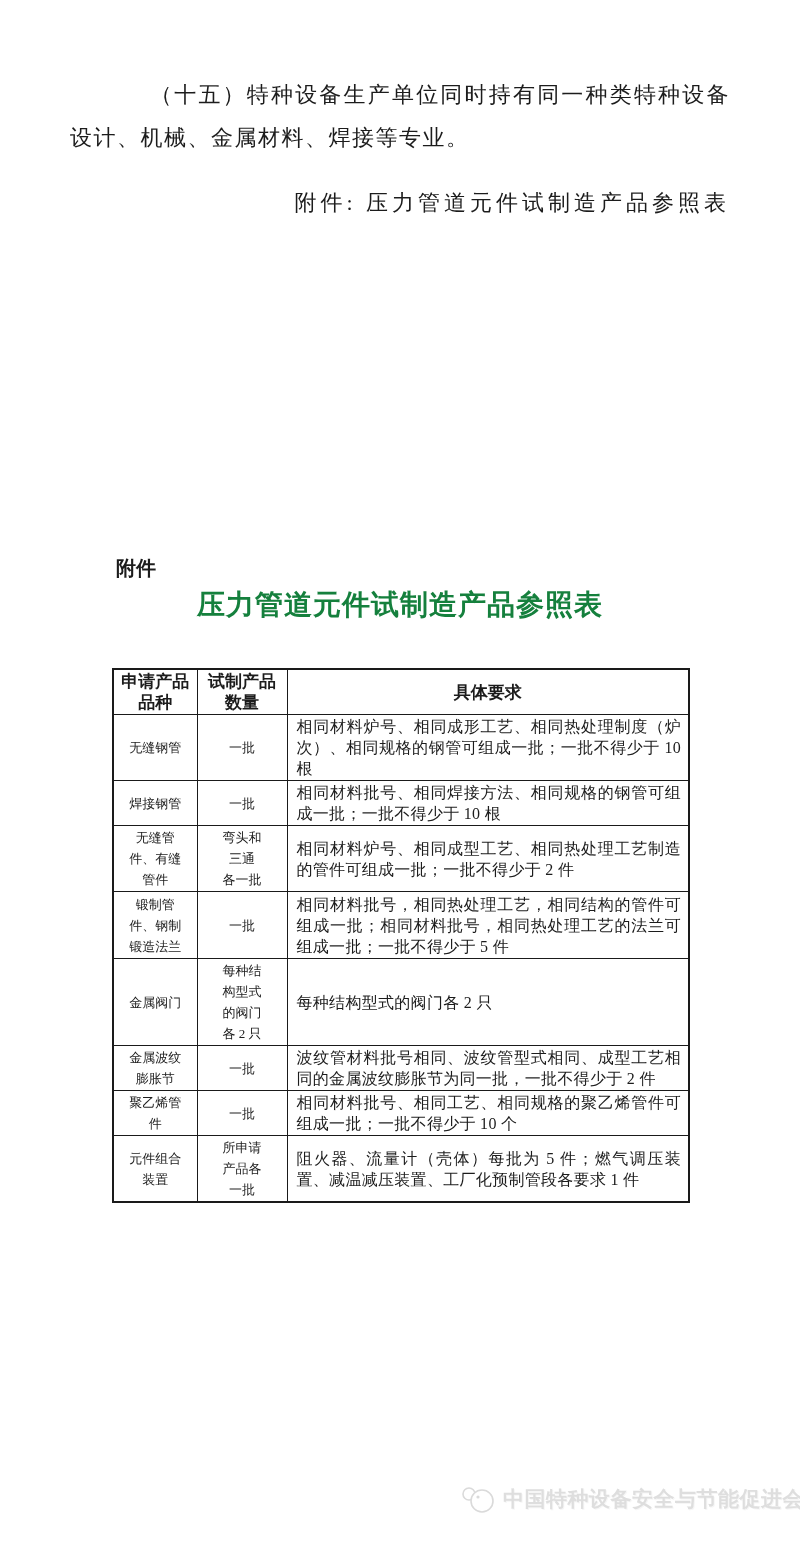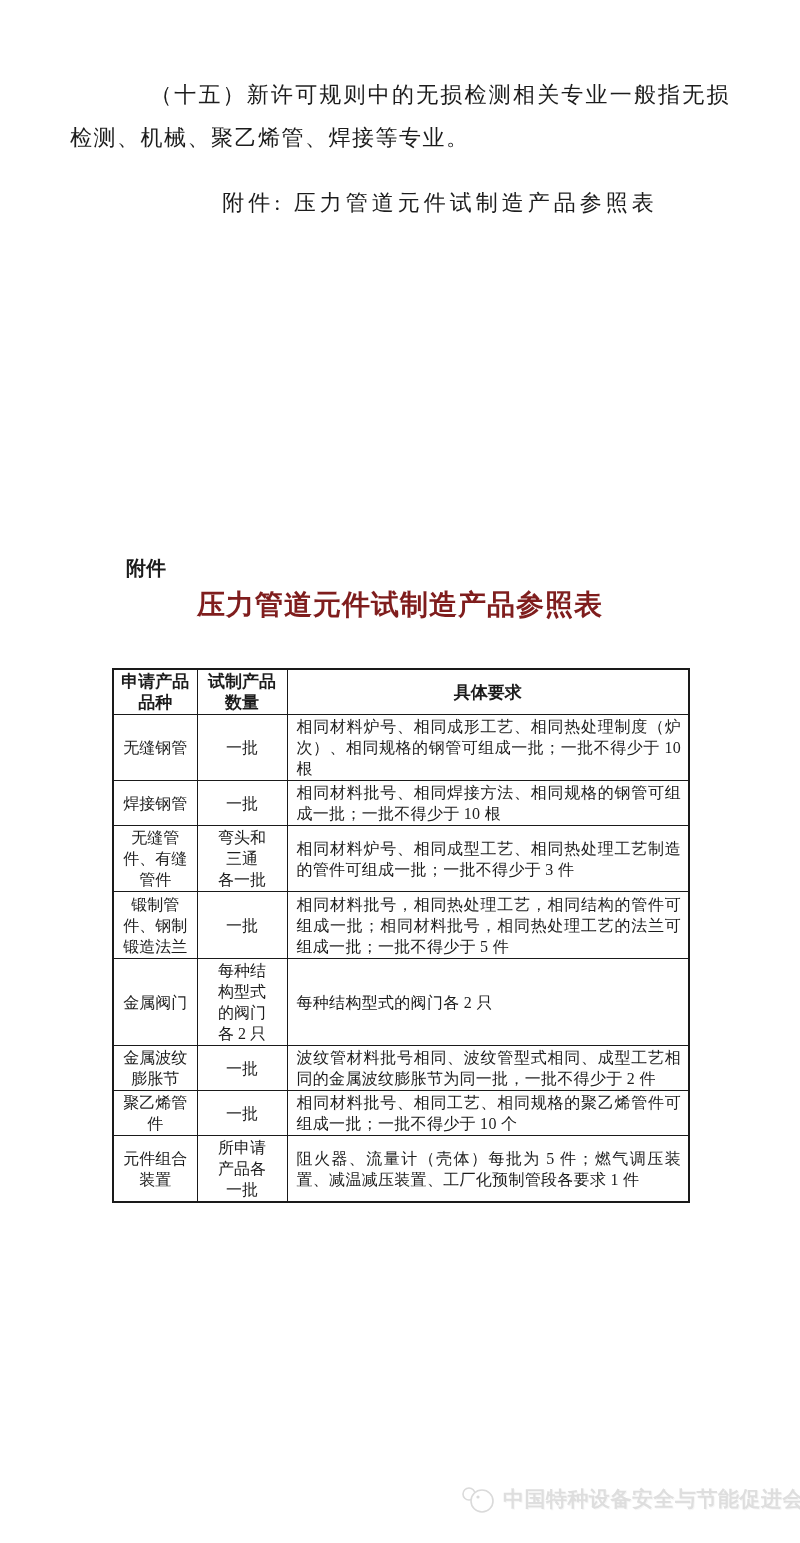--- a/index.html
+++ b/index.html
@@ -25,44 +25,44 @@
     text-align: justify;
     color: #1c1c1c;
   }
   .body-text p {
     margin: 0;
     text-indent: 80px;
   }
   .attachment-reference {
     margin-top: 23px !important;
     letter-spacing: 4px;
-    text-align: center;
+    text-align: right;
   }
 
   
   .attachment-label {
     position: absolute;
     top: 555px;
-    left: 126px;
+    left: 116px;
     font-family: "Liberation Sans", "DejaVu Sans", sans-serif;
     font-weight: bold;
     font-size: 20px;
     color: #1c1c1c;
   }
   .table-title {
     position: absolute;
     top: 586px;
     left: 0;
     width: 800px;
     margin: 0;
     text-align: center;
     font-size: 28px;
     font-weight: bold;
     letter-spacing: 1px;
-    color: #7f1d1d;
+    color: #15803d;
   }
 
   
   .product-table {
     position: absolute;
     top: 668px;
     left: 112px;
     width: 576px;
     border-collapse: collapse;
     table-layout: fixed;
@@ -79,21 +79,21 @@
   .product-table { border: 2px solid #1a1a1a; }
   .product-table th {
     font-family: "Liberation Sans", "DejaVu Sans", sans-serif;
     font-weight: bold;
     font-size: 17px;
     line-height: 21px;
     text-align: center;
     height: 43px;
   }
   .product-table td {
-    font-size: 16px;
+    font-size: 13px;
     line-height: 21px;
   }
   td.cell-center {
     text-align: center;
     white-space: pre-line;
   }
   td.cell-req {
     text-align: justify;
     padding-left: 9px;
     padding-right: 7px;
@@ -127,21 +127,21 @@
     white-space: nowrap;
   }
   .logo-icon svg { display: block; }
 </style>
 </head>
 <body>
 
 <div class="page">
 
   <div class="body-text">
-    <p>（十五）新许可规则中的无损检测相关专业一般指无损检测、机械、聚乙烯管、焊接等专业。</p>
+    <p>（十五）特种设备生产单位同时持有同一种类特种设备设计、机械、金属材料、焊接等专业。</p>
     <p class="attachment-reference">附件: 压力管道元件试制造产品参照表</p>
   </div>
 
   <div class="attachment-label">附件</div>
 
   <h1 class="table-title">压力管道元件试制造产品参照表</h1>
 
   <table class="product-table">
     <colgroup>
         <col class="c1">
@@ -166,21 +166,21 @@
         <td class="cell-center">一批</td>
         <td class="cell-req">相同材料批号、相同焊接方法、相同规格的钢管可组成一批；一批不得少于 10 根</td>
       </tr>
       <tr class="h62">
         <td class="cell-center">无缝管
 件、有缝
 管件</td>
         <td class="cell-center">弯头和
 三通
 各一批</td>
-        <td class="cell-req">相同材料炉号、相同成型工艺、相同热处理工艺制造的管件可组成一批；一批不得少于 3 件</td>
+        <td class="cell-req">相同材料炉号、相同成型工艺、相同热处理工艺制造的管件可组成一批；一批不得少于 2 件</td>
       </tr>
       <tr class="h67">
         <td class="cell-center">锻制管
 件、钢制
 锻造法兰</td>
         <td class="cell-center">一批</td>
         <td class="cell-req">相同材料批号，相同热处理工艺，相同结构的管件可组成一批；相同材料批号，相同热处理工艺的法兰可组成一批；一批不得少于 5 件</td>
       </tr>
       <tr class="h85">
         <td class="cell-center">金属阀门</td>

